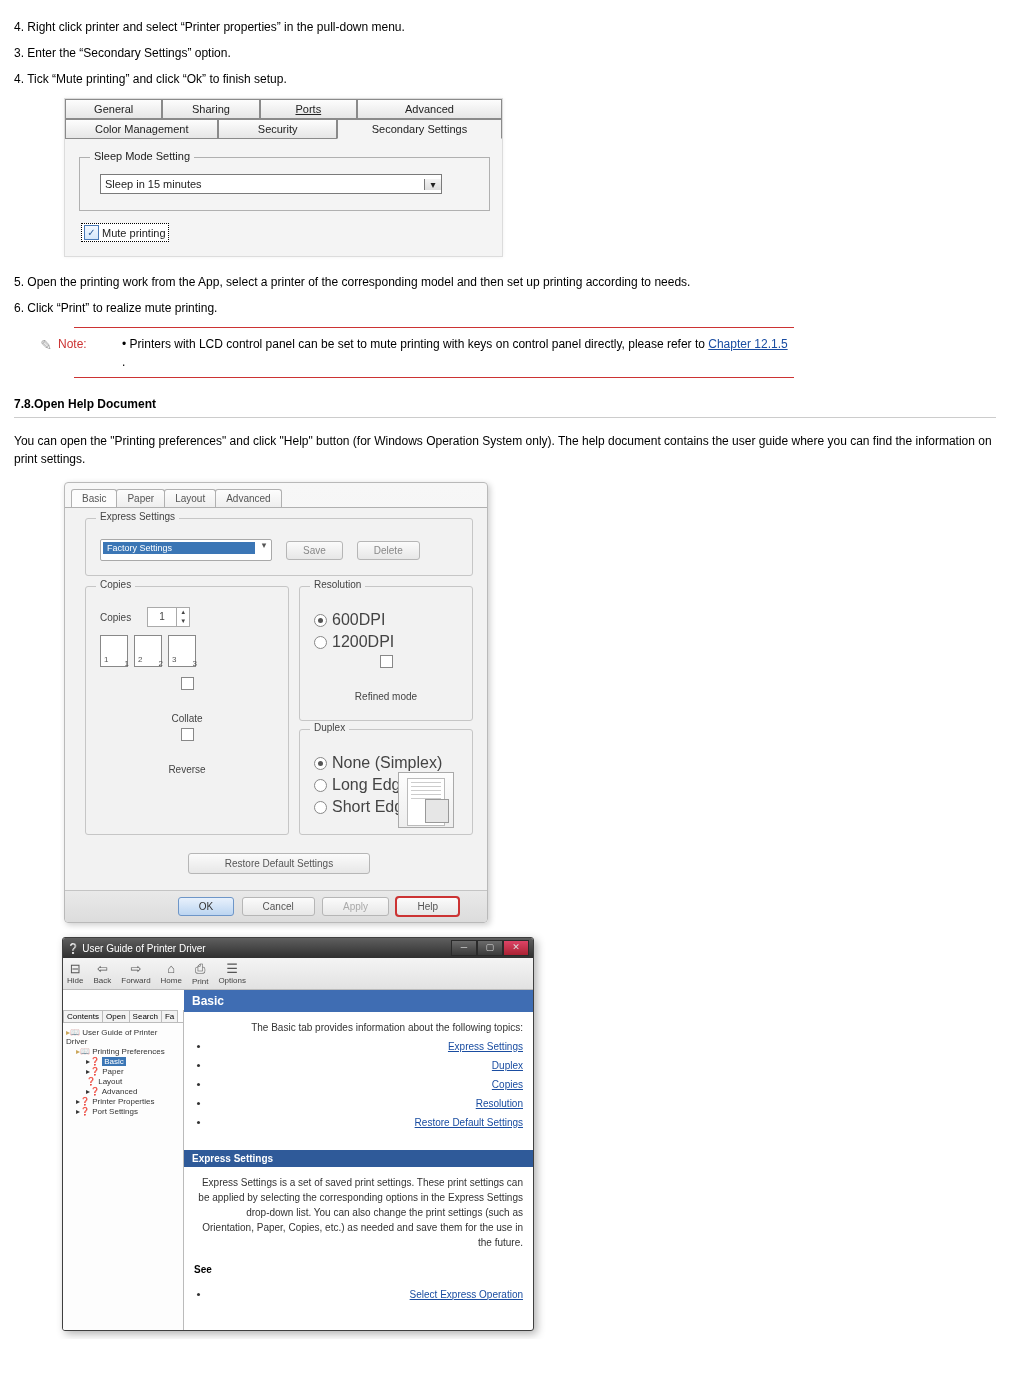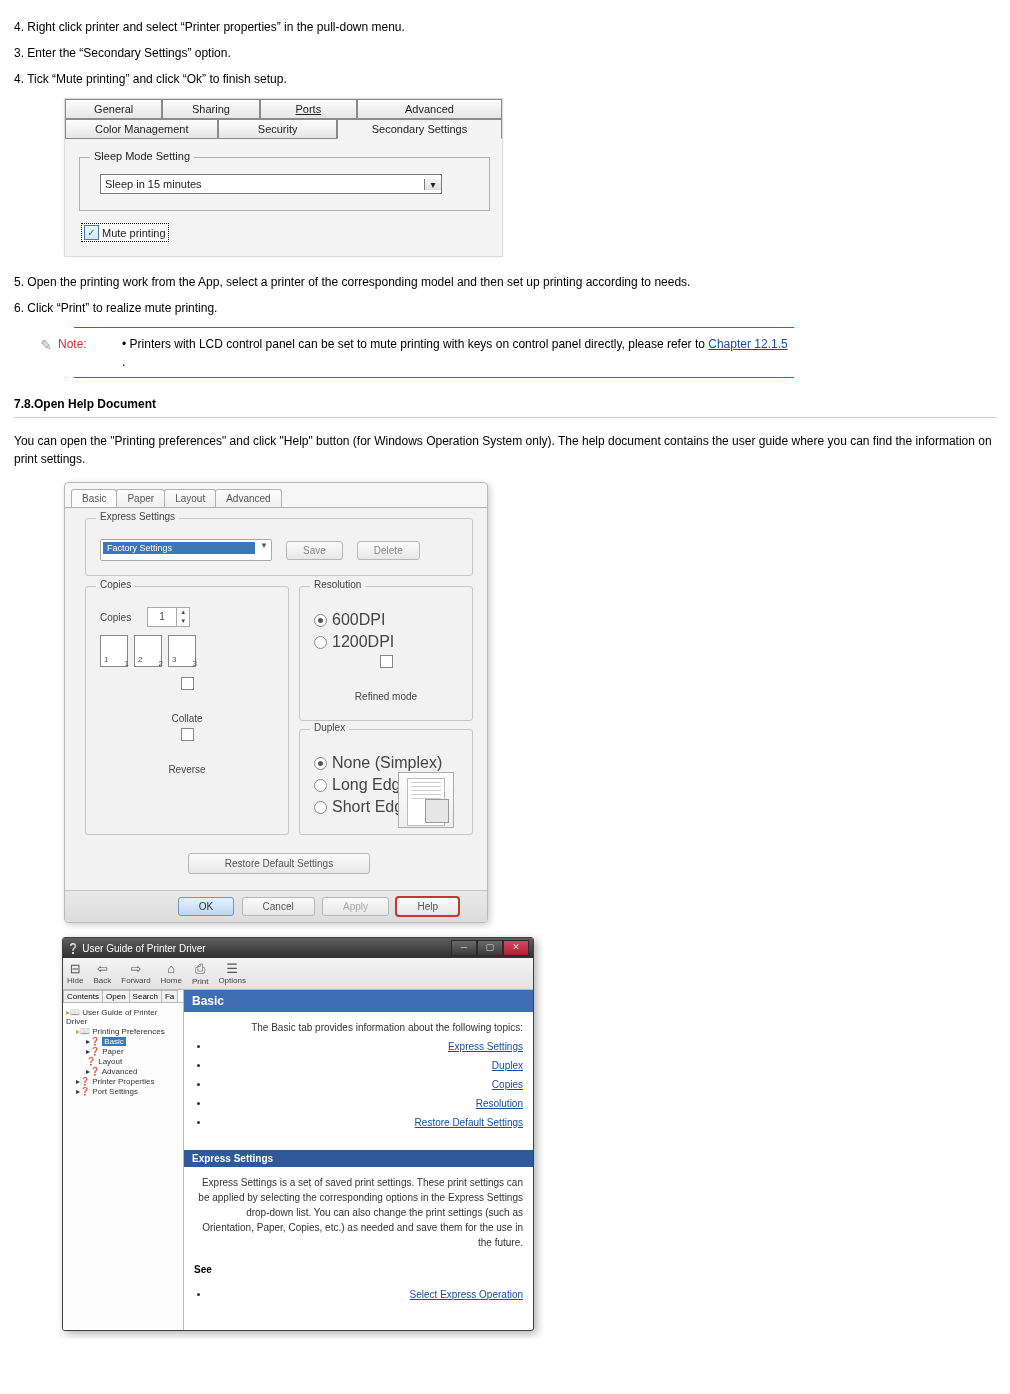--- a/index.html
+++ b/index.html
@@ -289,20 +289,21 @@
   }
   .tool{ display:flex; flex-direction:column; align-items:center; font-size:8px; color:#444;}
   .tool .ti{ font-size:13px; color:#555;}
   .help-body{ display:flex; height:340px;}
   .nav{
     width:120px;
     border-right:1px solid #bbb;
     font-size:8px;
     background:#fdfdfd;
     overflow:hidden;
+    margin-top:20px;
   }
   .nav-tabs{ display:flex; border-bottom:1px solid #bbb;}
   .nav-tabs div{
     border:1px solid #bbb; border-bottom:none; padding:1px 3px; margin-right:-1px; background:#f2f2f2;
   }
   .tree{ padding:4px 3px; color:#333;}
   .tree .n0{ margin:1px 0;}
   .tree .ind1{ margin-left:10px;}
   .tree .ind2{ margin-left:20px;}
   .tree .sel{

